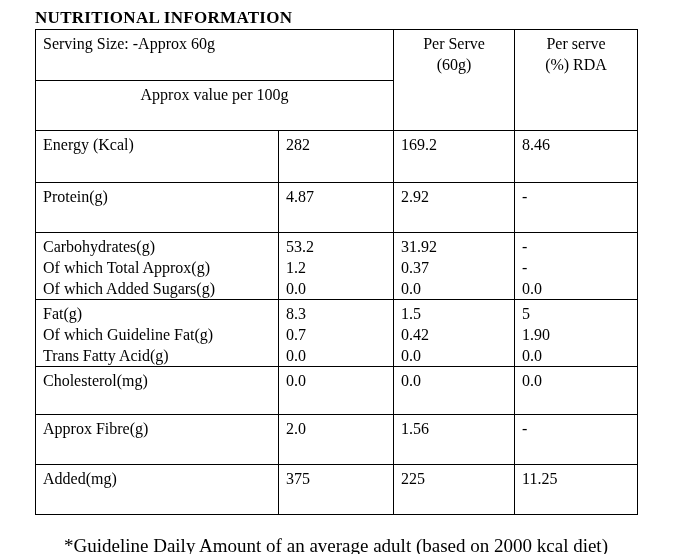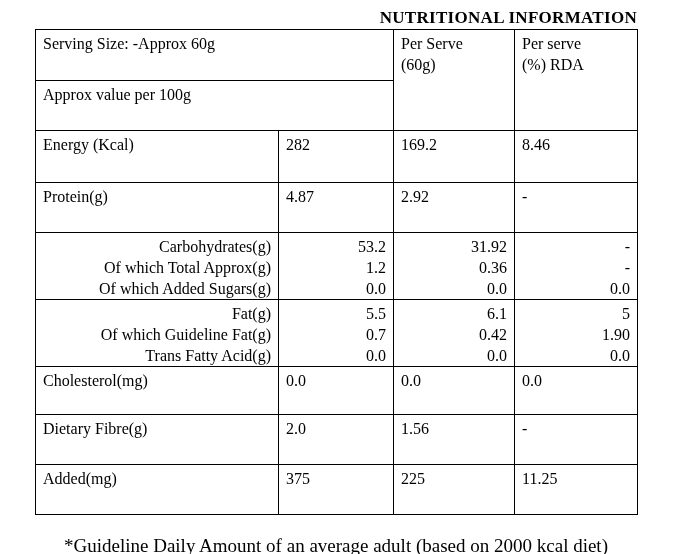--- a/index.html
+++ b/index.html
@@ -8,21 +8,21 @@
     background: #ffffff;
   }
   body {
     width: 675px;
     height: 554px;
     overflow: hidden;
     font-family: "Liberation Serif", serif;
     color: #000000;
   }
   .title {
-    text-align: right;
+    text-align: left;
     font-weight: bold;
     font-size: 17px;
     line-height: 22px;
     padding-top: 7px;
     letter-spacing: 0.3px;
     width: 602px;
     margin-left: 35px;
   }
   table.nutrition {
     border-collapse: collapse;
@@ -32,25 +32,25 @@
   }
   table.nutrition td {
     border: 1px solid #000000;
     vertical-align: top;
     padding: 3px 7px 0 7px;
     font-size: 16px;
     line-height: 21px;
     overflow: hidden;
     background: #ffffff;
   }
-  td.center { text-align: left; }
+  td.center { text-align: center; }
   tr.h51 { height: 51px; }
   tr.h50 { height: 50px; }
   tr.h52 { height: 52px; }
-  tr.h65 { height: 65px; text-align: right; }
+  tr.h65 { height: 65px; }
   tr.h48 { height: 48px; }
   .footnote {
     width: 602px;
     margin-left: 35px;
     margin-top: 20px;
     text-align: center;
     font-size: 19px;
     line-height: 22px;
   }
 </style>
@@ -124,43 +124,43 @@
       <div>Of which Total Approx(g)</div>
       <div>Of which Added Sugars(g)</div>
     </td>
     <td>
       <div>53.2</div>
       <div>1.2</div>
       <div>0.0</div>
     </td>
     <td>
       <div>31.92</div>
-      <div>0.36</div>
+      <div>0.37</div>
       <div>0.0</div>
     </td>
     <td>
       <div>-</div>
       <div>-</div>
       <div>0.0</div>
     </td>
   </tr>
 
   <tr class="h65">
     <td>
       <div>Fat(g)</div>
       <div>Of which Guideline Fat(g)</div>
       <div>Trans Fatty Acid(g)</div>
     </td>
     <td>
-      <div>5.5</div>
+      <div>8.3</div>
       <div>0.7</div>
       <div>0.0</div>
     </td>
     <td>
-      <div>6.1</div>
+      <div>1.5</div>
       <div>0.42</div>
       <div>0.0</div>
     </td>
     <td>
       <div>5</div>
       <div>1.90</div>
       <div>0.0</div>
     </td>
   </tr>
 
@@ -174,21 +174,21 @@
     <td>
       <div>0.0</div>
     </td>
     <td>
       <div>0.0</div>
     </td>
   </tr>
 
   <tr class="h50">
     <td>
-      <div>Dietary Fibre(g)</div>
+      <div>Approx Fibre(g)</div>
     </td>
     <td>
       <div>2.0</div>
     </td>
     <td>
       <div>1.56</div>
     </td>
     <td>
       <div>-</div>
     </td>

